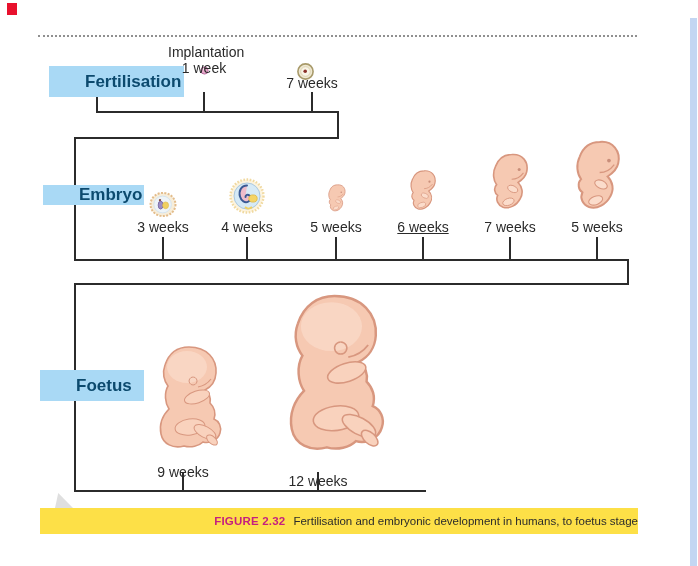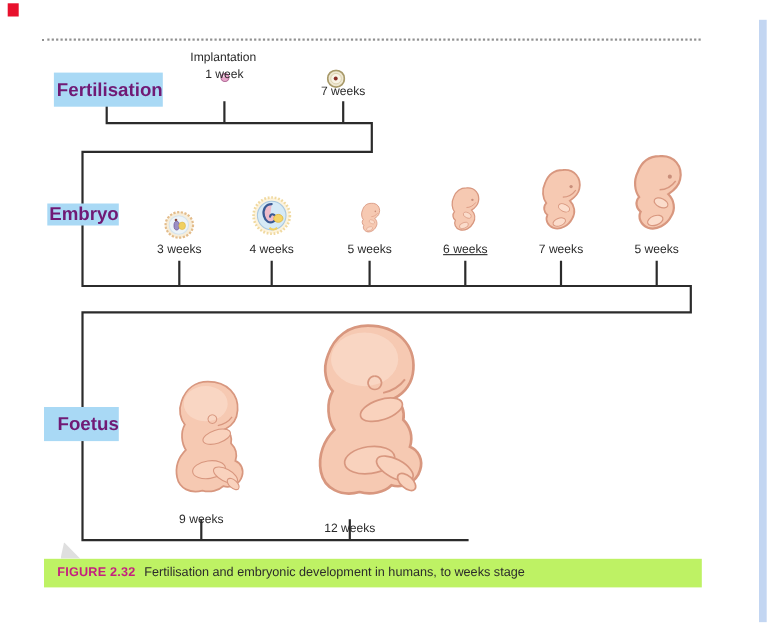--- a/index.html
+++ b/index.html
@@ -4,31 +4,31 @@
 <style>
   html,body{margin:0;padding:0;background:#ffffff;}
   #page{position:relative;width:698px;height:566px;background:#ffffff;overflow:hidden;
         font-family:"Liberation Sans", sans-serif;color:#2b2b2b;}
   .abs{position:absolute;}
   
   #red-tab{left:7px;top:3px;width:10px;height:12px;background:#e8112d;}
   #dotted-rule{left:38px;top:35px;width:599px;height:0;border-top:2px dotted #909090;}
   #right-bar{left:690px;top:18px;width:7px;height:548px;background:#c3d6f2;}
   
-  .stage-box{background:#a9d9f5;display:flex;align-items:center;justify-content:flex-end;
-             font-weight:bold;font-size:17px;color:#701a75;white-space:nowrap;}
+  .stage-box{background:#a9d9f5;display:flex;align-items:center;justify-content:flex-start;
+             font-weight:bold;font-size:17px;color:#0c4a6e;white-space:nowrap;padding-left:36px;}
   #fertilisation-box{left:49px;top:66px;width:99px;height:31px;}
   #embryo-box{left:43px;top:185px;width:65px;height:20px;}
   #foetus-box{left:40px;top:370px;width:68px;height:31px;}
   
-  .wk-label{width:70px;text-align:center;font-size:11px;color:#2a2a2a;line-height:12px;}
+  .wk-label{width:70px;text-align:center;font-size:14px;color:#2a2a2a;line-height:12px;}
   
-  #caption-band{left:40px;top:508px;width:598px;height:26px;background:#bef264;
+  #caption-band{left:40px;top:508px;width:598px;height:26px;background:#fde047;
                 display:flex;align-items:center;padding-left:12px;box-sizing:border-box;
-                font-size:11.5px;}
+                font-size:11.5px;justify-content:flex-end;}
   #caption-label{color:#c51f7f;font-weight:bold;margin-right:8px;letter-spacing:0.2px;}
   #caption-text{color:#2b2b2b;}
   #caption-tail{left:55px;top:493px;width:18px;height:15px;background:#dfdfdf;
                 clip-path:polygon(18% 0, 100% 100%, 0 100%);}
   svg{display:block;}
 </style>
 </head>
 <body>
 
 <div id="page">
@@ -147,16 +147,16 @@
     <ellipse cx="44" cy="52" rx="13" ry="6" fill="#f9d2bd" stroke="#d8977f" stroke-width="1" transform="rotate(-18 44 52)"></ellipse>
     <ellipse cx="37" cy="82" rx="15" ry="8" fill="#f9d2bd" stroke="#d8977f" stroke-width="1" transform="rotate(-8 37 82)"></ellipse>
     <ellipse cx="52" cy="87" rx="12" ry="5.5" fill="#f9d2bd" stroke="#d8977f" stroke-width="1" transform="rotate(28 52 87)"></ellipse>
     <ellipse cx="59" cy="95" rx="6.5" ry="3.6" fill="#f9d2bd" stroke="#d8977f" stroke-width="1" transform="rotate(42 59 95)"></ellipse>
   </svg>
   <div class="abs wk-label" style="left:283px;top:455px;margin-top:20px;">12 weeks</div>
 
   <div class="abs" id="caption-tail"></div>
   <div class="abs" id="caption-band">
     <span id="caption-label">FIGURE 2.32</span>
-    <span id="caption-text">Fertilisation and embryonic development in humans, to weeks stage</span>
+    <span id="caption-text">Fertilisation and embryonic development in humans, to foetus stage</span>
   </div>
 
 </div>
 
 </body></html>

